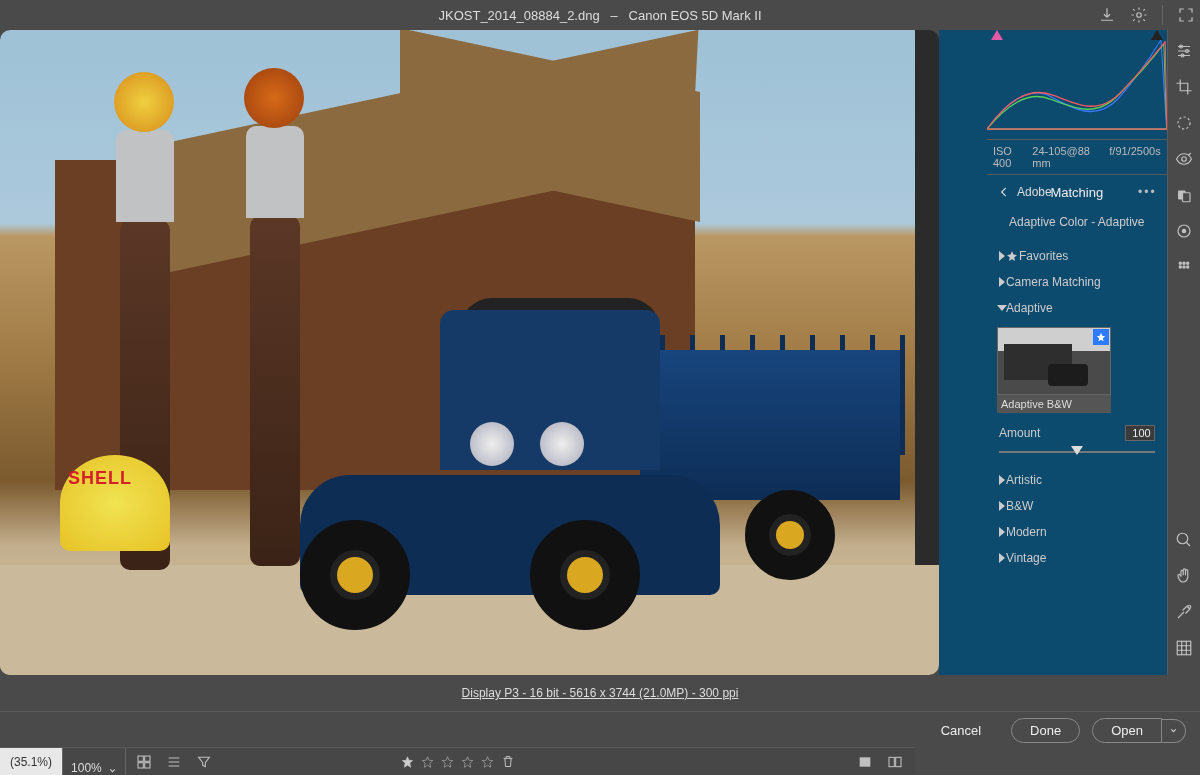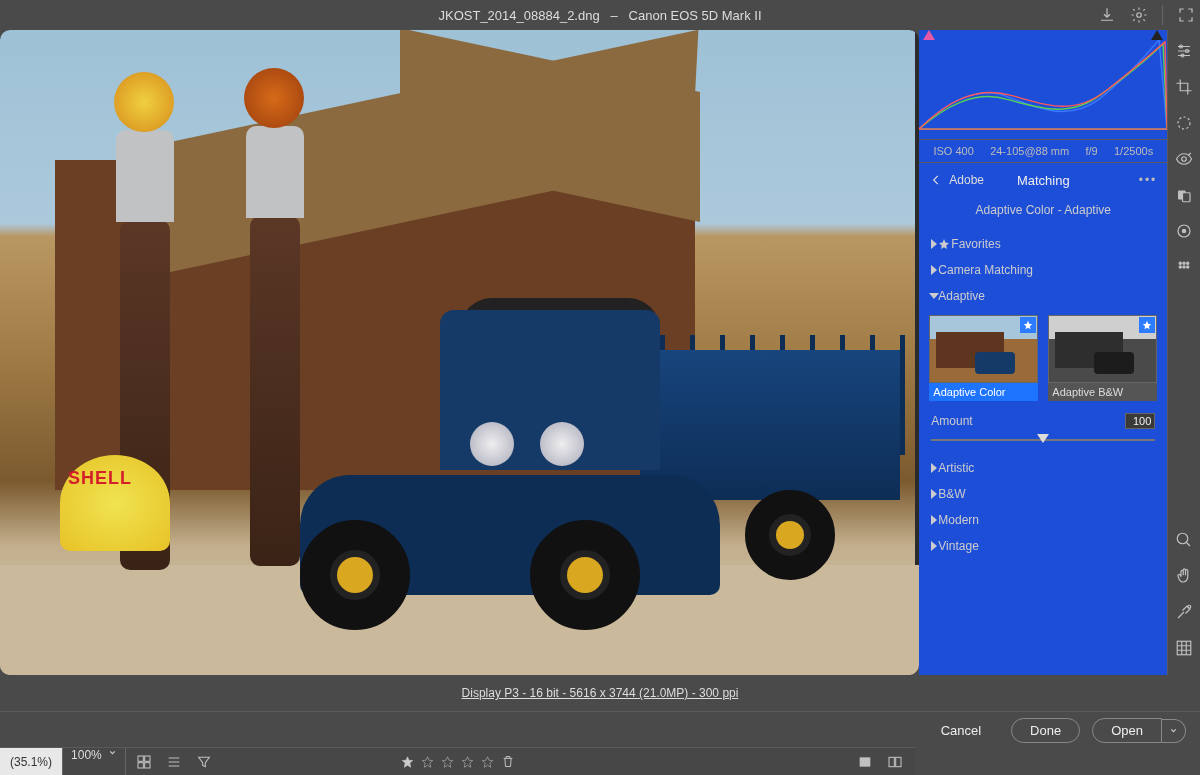--- a/index.html
+++ b/index.html
@@ -35,21 +35,21 @@
   .truck-fender{ position:absolute; left:300px; top:445px; width:420px; height:120px; background:#0d2d55; border-radius:50px 50px 10px 10px;}
   .wheel{position:absolute; width:110px;height:110px;border-radius:50%;background:#222;border:30px solid #111;}
   .hub{position:absolute;width:36px;height:36px;border-radius:50%;background:#d9a820;left:50%;top:50%;transform:translate(-50%,-50%);}
   .headlight{position:absolute;width:44px;height:44px;border-radius:50%;background:radial-gradient(#eee,#aab);}
   .pump{ position:absolute; width:50px; height:350px; background:linear-gradient(#5b3726,#3a2316); border-radius:10px;}
   .pump-top{ position:absolute; width:58px; height:92px; top:-90px; left:-4px; background:#c0c2c4; border-radius:10px 10px 0 0;}
   .globe{ position:absolute; width:60px;height:60px; border-radius:50%; background:radial-gradient(#f0d040,#d68b1a); top:-148px; left:-6px;}
   .shell{ position:absolute; width:110px;height:96px; left:60px; top:425px; background:radial-gradient(#f0e351,#e7c226); border-radius:50% 50% 10px 10px;}
   .shell-txt{position:absolute; color:#d3202b; font-weight:800; left:68px; top:438px; font-size:18px; letter-spacing:1px;}
   .ground{ position:absolute; left:0; right:0; bottom:0; height:110px; background:#cbb99b;}
-  .sidepanel { width:248px; background:#1d4ed8; display:flex; flex-direction:column; }
+  .sidepanel { width:248px; background:#0c4a6e; display:flex; flex-direction:column;padding-left:48px; }
   .toolstrip { width:37px; background:#4a4a4a; display:flex; flex-direction:column; align-items:center; padding-top:12px; gap:18px; border-left:1px solid #5a5a5a;}
   .toolstrip .grp2 { margin-top:auto; padding-bottom:18px; display:flex; flex-direction:column; gap:18px; align-items:center;}
   .histo { height:110px; position:relative; border-bottom:1px solid #5a5a5a;}
   .histo svg { width:100%; height:100%;}
   .tri { width:0;height:0;border-left:6px solid transparent;border-right:6px solid transparent;position:absolute;top:0;}
   .tri.left{ left:4px; border-bottom:10px solid #e459a6;}
   .tri.right{ right:4px; border-bottom:10px solid #222;}
   .expo { display:flex; justify-content:space-around; padding:5px 6px; color:#bbb; font-size:11px; border-bottom:1px solid #5a5a5a;}
   .profhead { display:flex; align-items:center; padding:10px 10px; position:relative;}
   .back { display:flex; align-items:center; gap:6px; color:#ddd; font-size:12px; cursor:pointer;}
@@ -72,21 +72,21 @@
   .tlabel{ height:18px; line-height:18px; font-size:11px; padding-left:4px; color:#ddd; background:#555;}
   .tlabel.sel{ background:#1e74ff; color:#fff;}
   .amount{ display:flex; align-items:center; justify-content:space-between; padding:4px 12px;}
   .amount input{ width:30px; background:#3a3a3a; border:1px solid #666; color:#eee; text-align:right; font-size:11px; padding:1px 3px;}
   .slider{ margin:0 12px 8px 12px; height:14px; position:relative;}
   .track{ position:absolute; left:0; right:0; top:6px; height:2px; background:#777;}
   .knob{ position:absolute; top:1px; left:50%; transform:translateX(-50%); width:0;height:0;border-left:6px solid transparent;border-right:6px solid transparent;border-top:9px solid #ddd;}
   
   .photobar{ height:28px; background:#474747; border-top:1px solid #5a5a5a; display:flex; align-items:center; color:#ddd;}
   .zoomlab{ padding:0 10px; border-right:1px solid #666; height:100%; display:flex; align-items:center; background:#e8e8e8; color:#333;}
-  .zoomsel{ padding:0 8px; display:flex; align-items:flex-start; gap:6px; border-right:1px solid #666; height:100%;}
+  .zoomsel{ padding:0 8px; display:flex; align-items:flex-end; gap:6px; border-right:1px solid #666; height:100%;}
   .tbicons{ display:flex; align-items:center; gap:14px; padding:0 10px;}
   .stars{ position:absolute; left:50%; transform:translateX(-50%); display:flex; gap:6px; align-items:center;}
   .star{ width:14px;height:14px; }
   .star path{ fill:none; stroke:#bbb;}
   .star.filled path{ fill:#ccc; stroke:#ccc;}
   .compare{ margin-left:auto; display:flex; gap:14px; padding-right:12px;}
   
   .infostrip{ height:36px; display:flex; align-items:center; justify-content:center; color:#ddd;}
   .infostrip a{ color:#ddd; text-decoration:underline; font-size:12px;}
   .footer{ height:38px; display:flex; align-items:center; justify-content:flex-end; padding-right:14px; gap:12px; border-top:1px solid #5a5a5a;}
@@ -193,34 +193,20 @@
         <span>Camera Matching</span>
       </div>
     <div class="section">
         <span class="caret open"></span>
         <span>Adaptive</span>
       </div>
 
     <div class="thumbs">
       <div class="thumb">
         <div class="timg">
-          <div class="mini-sky" style="background:#a8c6db;"></div>
-          <div class="mini-gnd" style="background:#9a6a38;"></div>
-          <div class="mini-barn" style="background:#5e3620;"></div>
-          <div class="mini-truck" style="background:#153a68;"></div>
-        </div>
-        <div class="favflag">
-            <svg viewBox="0 0 24 24">
-              <path d="M12 2l2.9 6.9L22 10l-5.5 4.9L18 22l-6-3.5L6 22l1.5-7.1L2 10l7.1-1.1z"></path>
-            </svg>
-          </div>
-        <div class="tlabel sel">Adaptive Color</div>
-      </div>
-      <div class="thumb">
-        <div class="timg">
           <div class="mini-sky" style="background:#cfcfcf;"></div>
           <div class="mini-gnd" style="background:#4a4a4a;"></div>
           <div class="mini-barn" style="background:#2e2e2e;"></div>
           <div class="mini-truck" style="background:#1c1c1c;"></div>
         </div>
         <div class="favflag">
             <svg viewBox="0 0 24 24">
               <path d="M12 2l2.9 6.9L22 10l-5.5 4.9L18 22l-6-3.5L6 22l1.5-7.1L2 10l7.1-1.1z"></path>
             </svg>
           </div>

